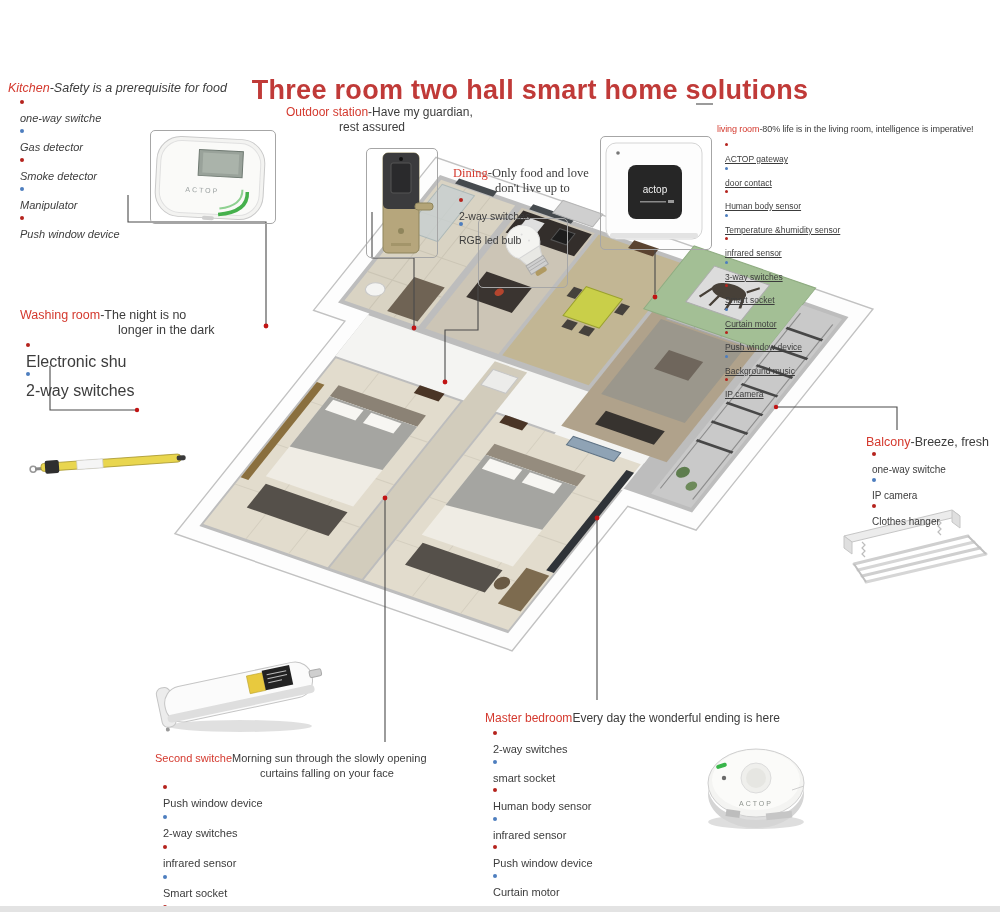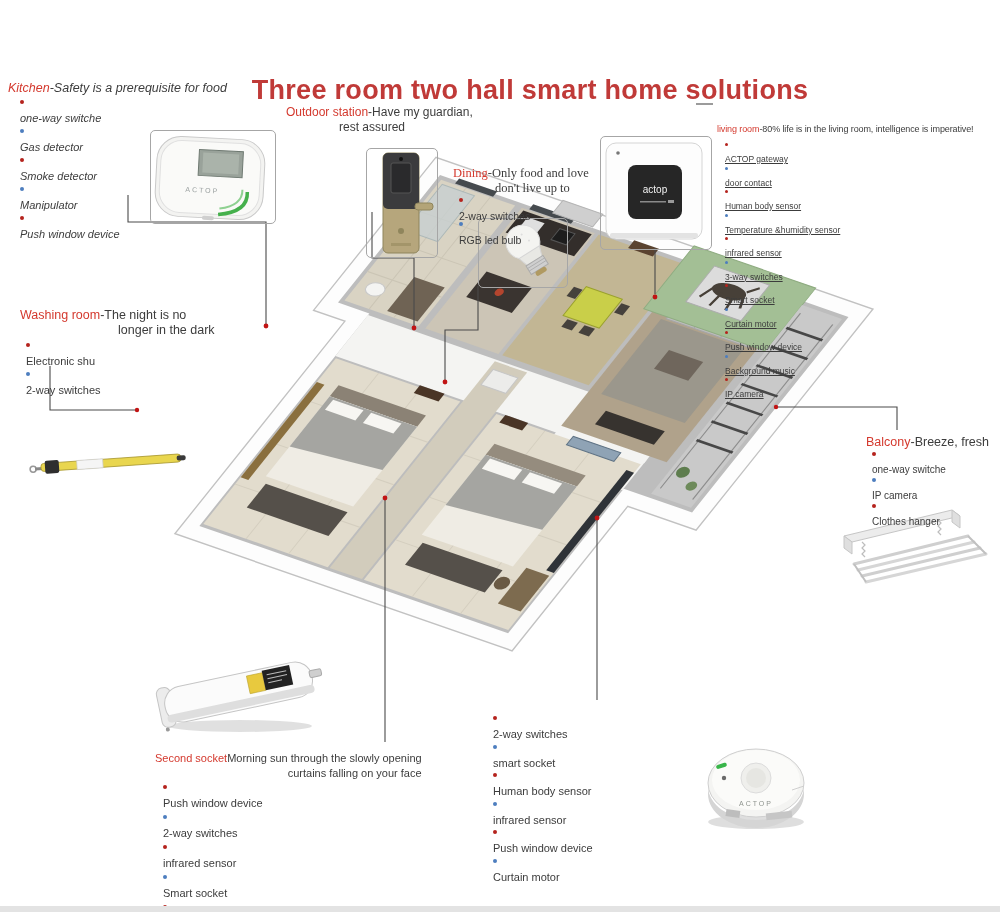--- a/index.html
+++ b/index.html
@@ -35,28 +35,28 @@
   .s-living{left:717px;top:106px;width:280px;margin-top:16px;}
   .s-living .t{font-size:9px;letter-spacing:-.1px;}
   .s-living ul{margin-top:7px;padding-left:8px;}
   .s-living li{font-size:8.5px;line-height:10px;margin-bottom:3.5px;text-decoration:underline;}
   .s-living li span.li-t{max-width:118px;display:inline-block;}
   .s-living .dot{width:3px;height:3px;}
 
   .s-washing{left:20px;top:308px;width:175px;} .s-washing .t{font-size:12.5px;}
   .s-washing .l2{margin-left:98px;}
   .s-washing ul{margin-top:6px;padding-left:6px;}
-  .s-washing li{font-size:11px;line-height:13px;margin-bottom:5px;}
+  .s-washing li{font-size:16px;line-height:13px;margin-bottom:5px;}
 
   .s-balcony{left:866px;top:435px;} .s-balcony .t{font-size:12.5px;}
   .s-balcony ul{margin-top:3px;padding-left:6px;}
   .s-balcony li{font-size:10px;line-height:12px;margin-bottom:3px;}
 
   .s-second{left:155px;top:751px;} .s-second .t{font-size:11px;}
-  .s-second .l2{margin-left:105px;text-align:right;}
+  .s-second .l2{margin-left:105px;}
   .s-second ul{margin-top:5px;padding-left:8px;}
   .s-second li{font-size:11px;line-height:13px;margin-bottom:6px;}
 
   .s-master{left:485px;top:711px;} .s-master .t{font-size:12px;}
   .s-master ul{margin-top:6px;padding-left:8px;}
   .s-master li{font-size:11px;line-height:13px;margin-bottom:4.5px;}
 
   .box{position:absolute;border:1px solid #a6a6a6;border-radius:5px;}
   .prod{position:absolute;}
   .bottom-strip{position:absolute;left:0;bottom:0;width:1000px;height:6px;background:#e3e3e3;}
@@ -429,21 +429,21 @@
         </li>
       <li>
           <span class="dot"></span>
           <span class="li-t">Clothes hanger</span>
         </li>
     </ul>
   </section>
 
   <section class="sec s-second">
     <div class="t">
-      <span class="red">Second socket</span><span>Morning sun through the slowly opening</span>
+      <span class="red">Second switche</span><span>Morning sun through the slowly opening</span>
     </div>
     <div class="t l2">curtains falling on your face</div>
     <ul class="feat">
       <li>
           <span class="dot"></span>
           <span class="li-t">Push window device</span>
         </li>
       <li>
           <span class="dot"></span>
           <span class="li-t">2-way switches</span>
@@ -461,20 +461,23 @@
           <span class="li-t">Human body sensor</span>
         </li>
       <li>
           <span class="dot"></span>
           <span class="li-t">Curtain motor</span>
         </li>
     </ul>
   </section>
 
   <section class="sec s-master">
+    <div class="t">
+      <span class="red">Master bedroom</span><span>Every day the wonderful ending is here</span>
+    </div>
     <ul class="feat">
       <li>
           <span class="dot"></span>
           <span class="li-t">2-way switches</span>
         </li>
       <li>
           <span class="dot"></span>
           <span class="li-t">smart socket</span>
         </li>
       <li>

